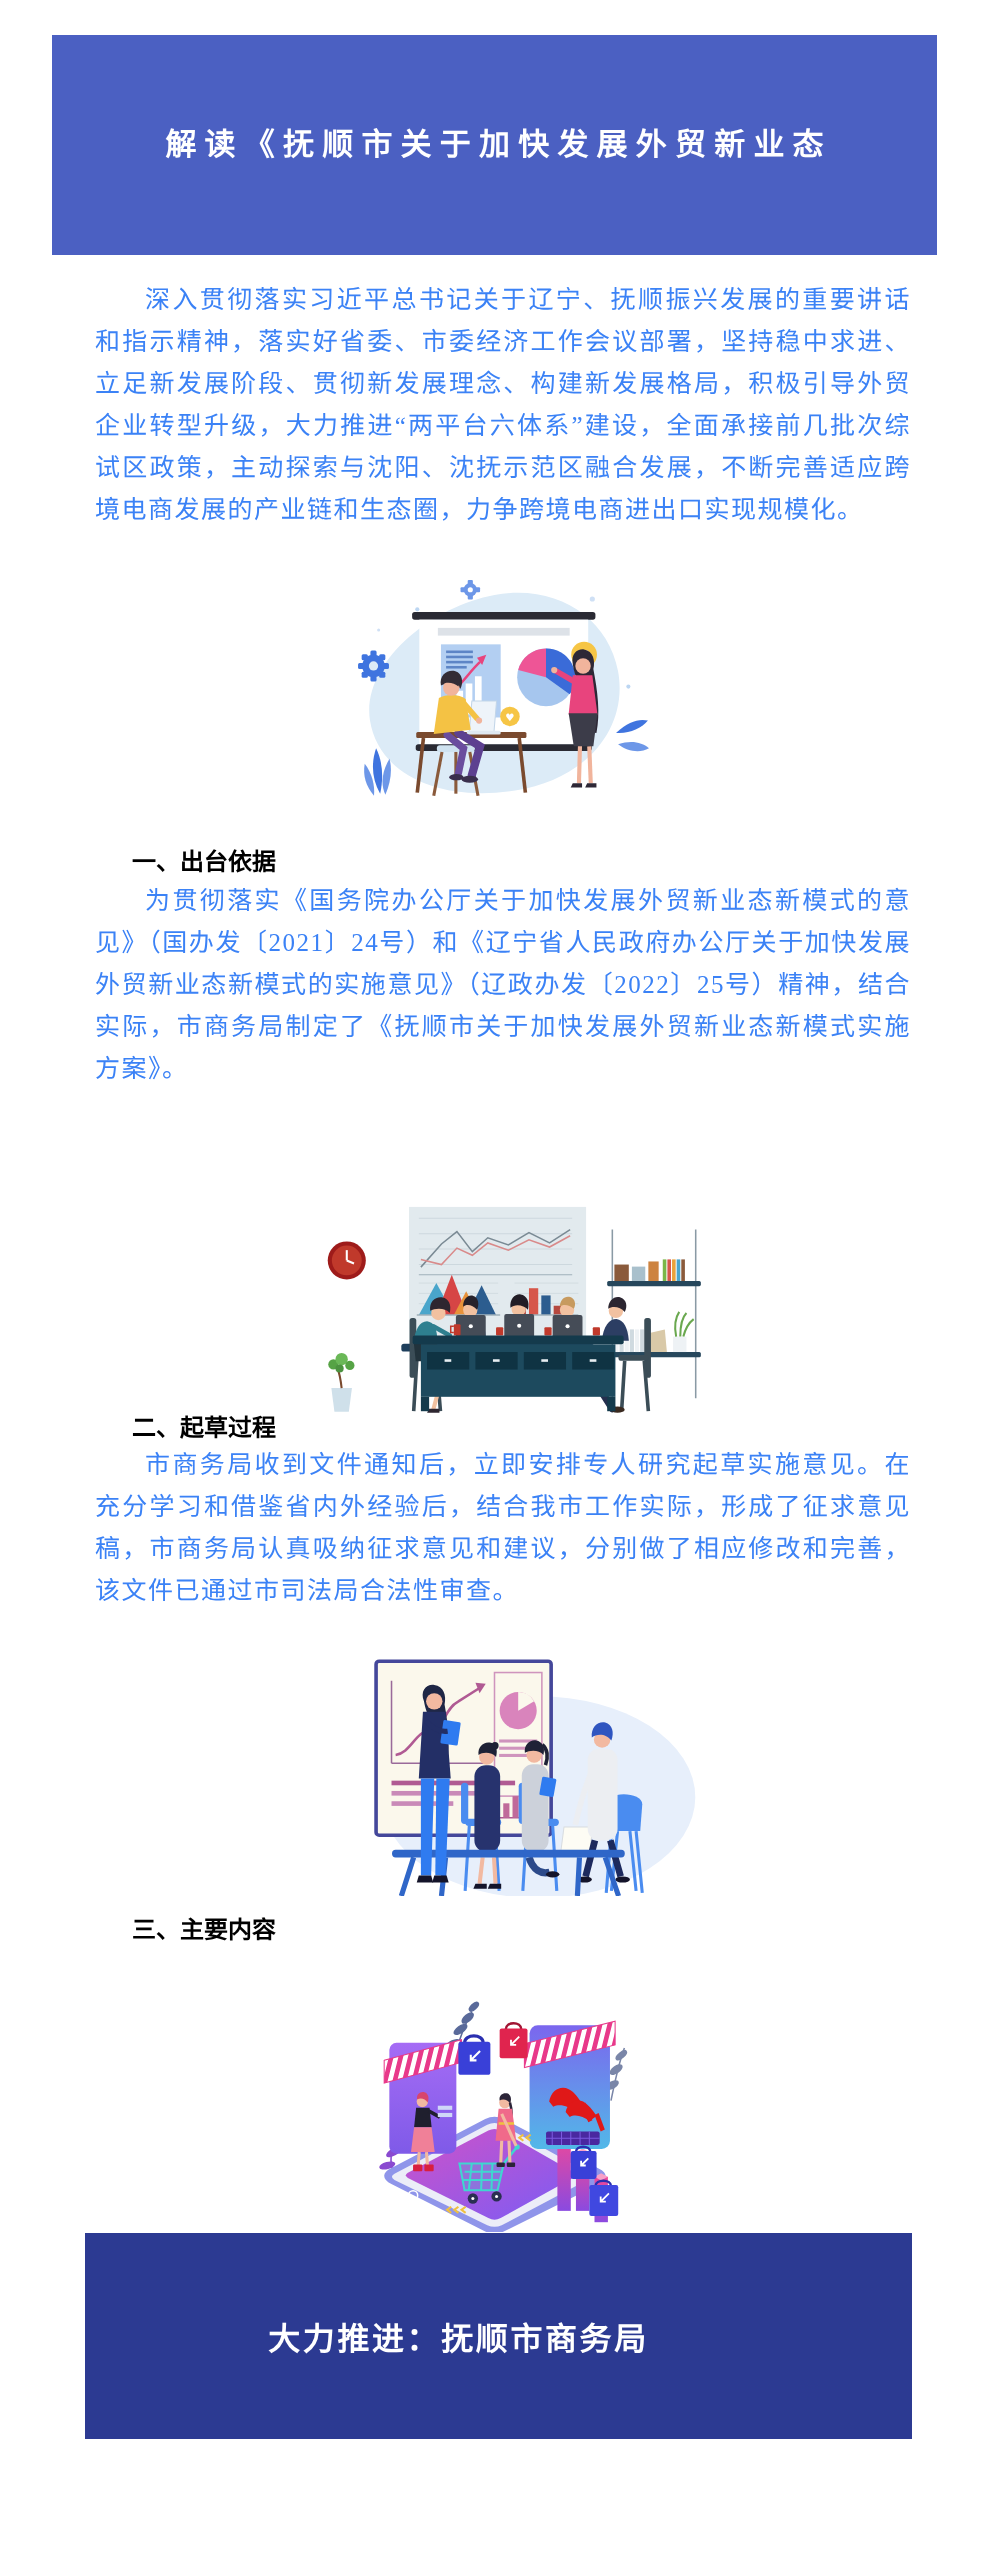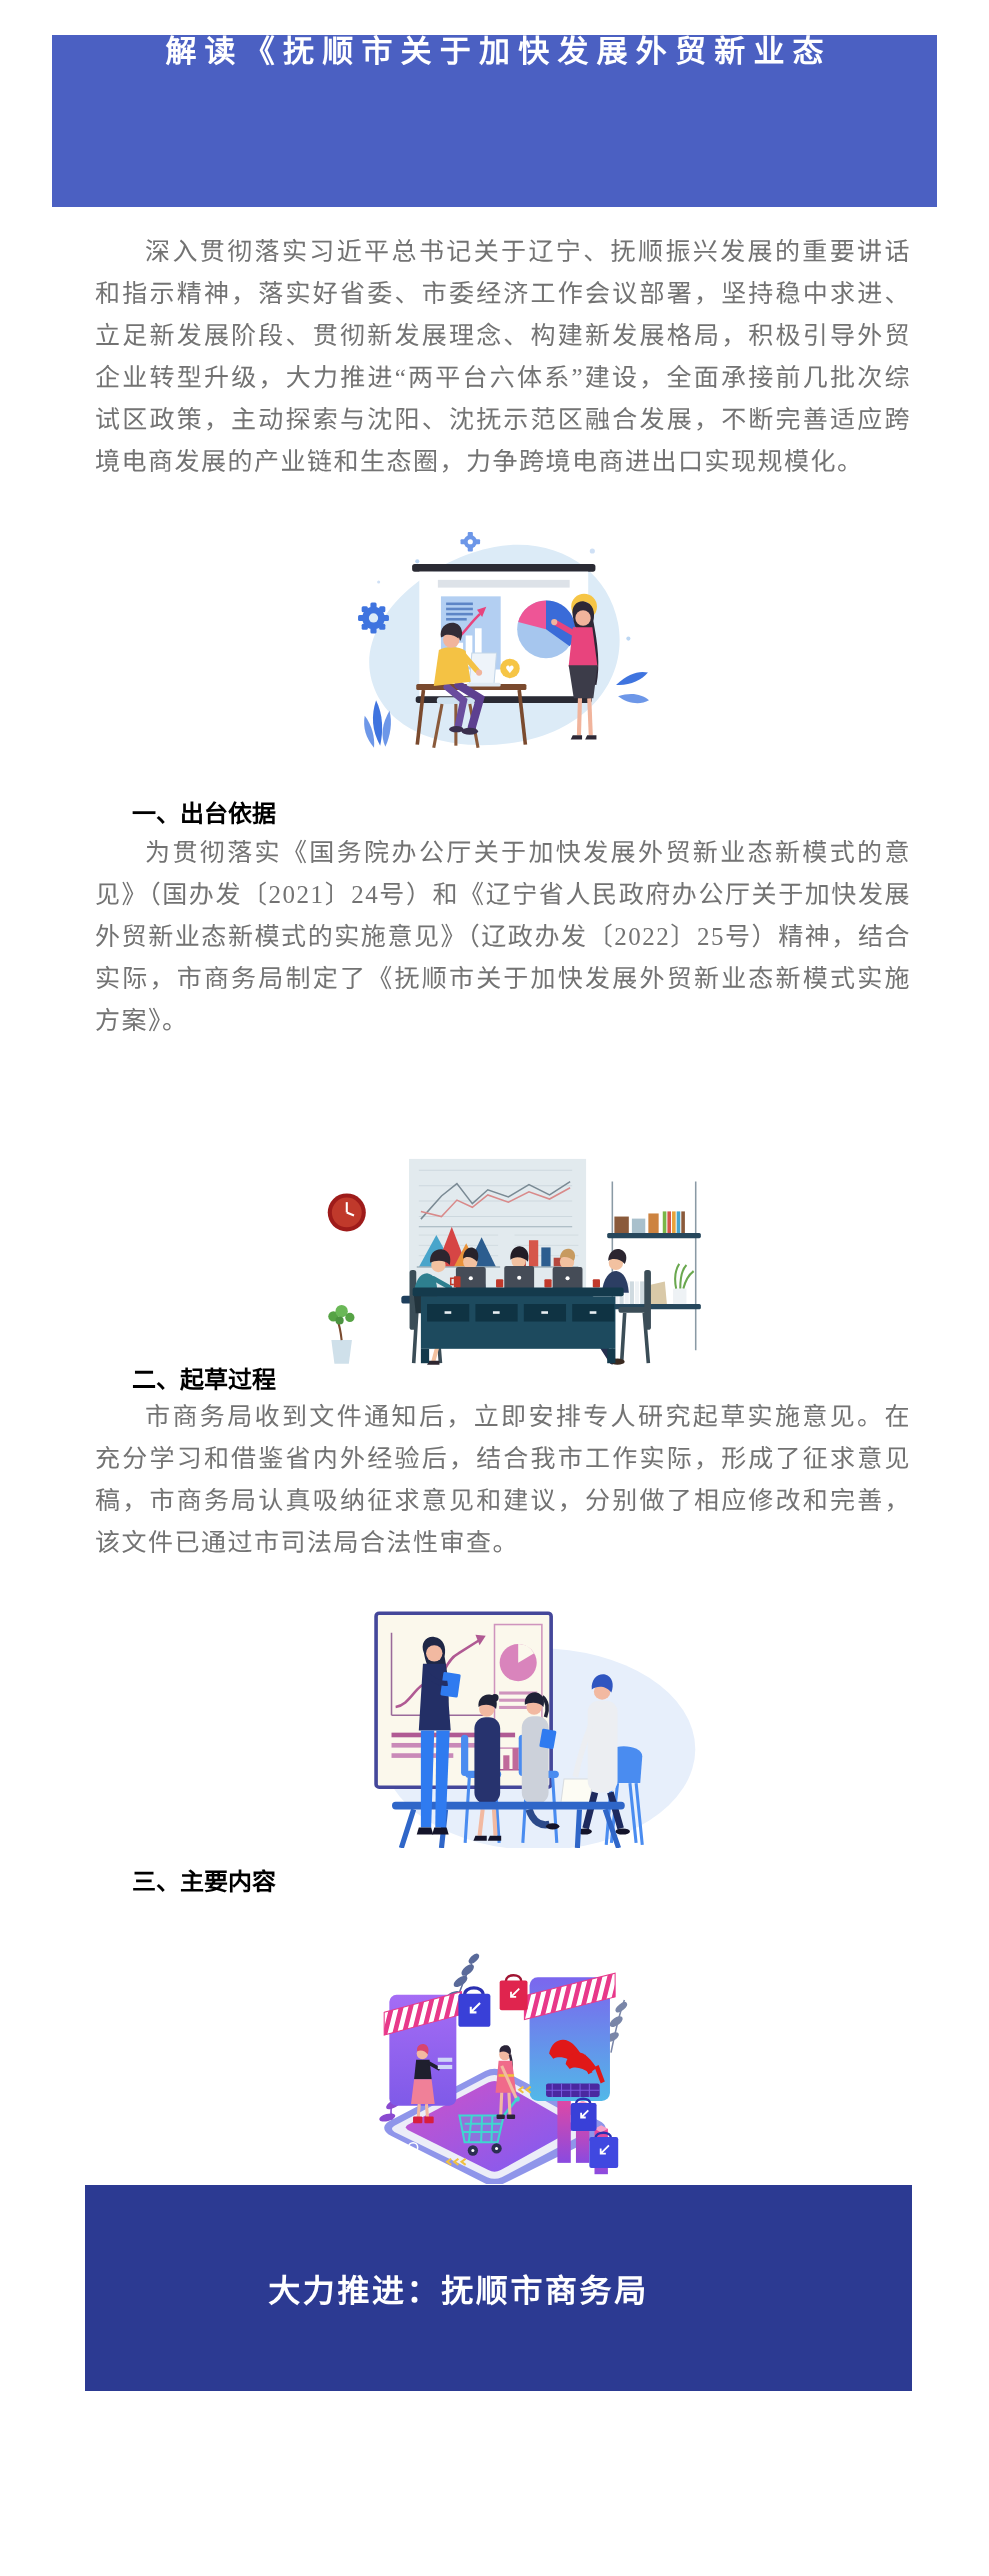--- a/index.html
+++ b/index.html
@@ -6,35 +6,35 @@
   * { margin:0; padding:0; box-sizing:border-box; }
   html { background:#ffffff; }
   body {
     width:989px;
     background:#ffffff;
     font-family:"Liberation Serif","DejaVu Serif",serif;
     color:#0a0a0a;
   }
   .banner {
     margin:35px 52px 0;
-    height:172px;
+    height:220px;
     background:#4b60c2;
-    display:flex; flex-direction:column; align-items:center; justify-content:flex-start;
+    display:flex; flex-direction:column; align-items:center; justify-content:center;
     gap:30px;
   }
   .banner-line {
     font-family:"Liberation Sans","DejaVu Sans",sans-serif;
     font-weight:700; color:#ffffff;
     font-size:31px; letter-spacing:8.2px; line-height:1.12;
     text-indent:8.2px; white-space:nowrap;
   }
   .para {
     margin:0 78px 0 95px;
     font-size:25px; line-height:42px; letter-spacing:1.5px;
-    text-align:justify; text-indent:2em; color:#737373;
+    text-align:justify; text-indent:2em; color:#3b82f6;
   }
   .para-intro { margin-top:24px; }
   .pm { margin-top:3px; }
   .section-heading {
     margin:0 78px 0 95px; padding-left:37px;
     font-family:"Liberation Sans","DejaVu Sans",sans-serif;
     font-weight:700; font-size:24px; line-height:27px; color:#000000;
   }
   .h1m { margin-top:45px;font-family:Liberation Mono, monospace; }
   .h2m { }

